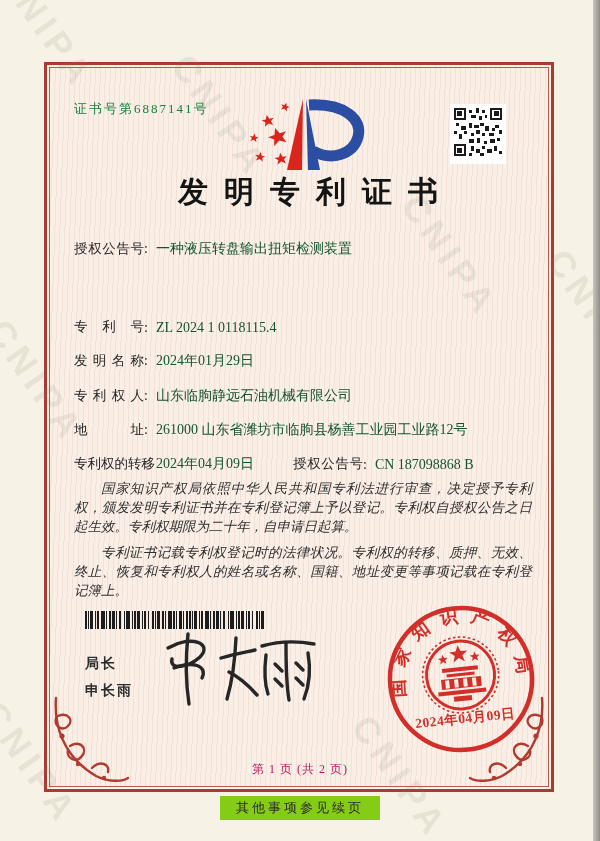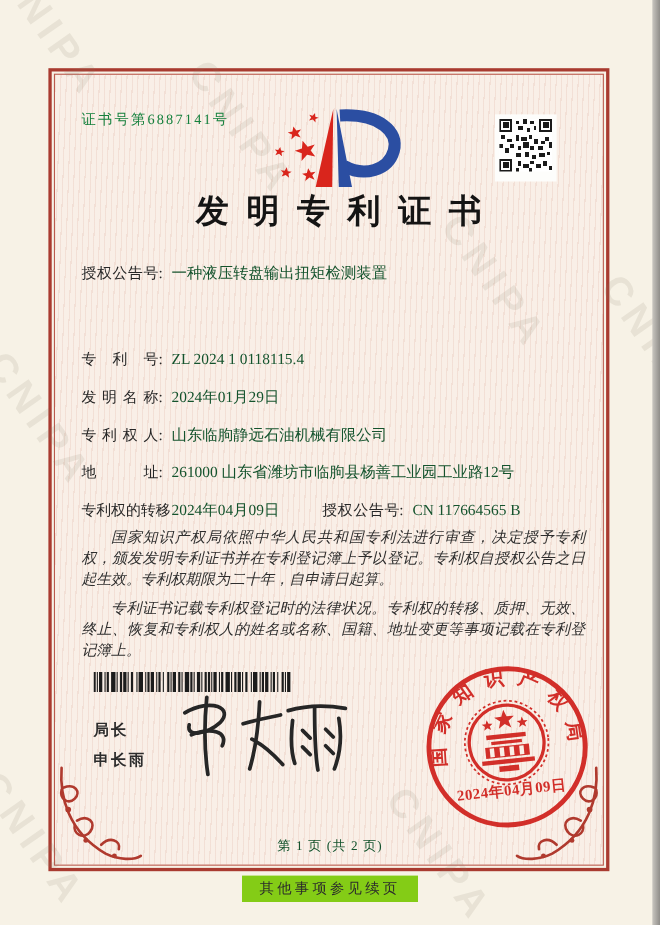--- a/index.html
+++ b/index.html
@@ -56,21 +56,21 @@
     left:85px;font-family:"Liberation Sans","DejaVu Sans",sans-serif;
     font-weight:bold;font-size:14px;letter-spacing:2px;color:#2c2c2c;
   }
   .director-title{top:655px;}
   .director-name{top:682px;}
   .signature{left:158px;top:628px;}
   .seal{
     left:381px;top:599px;transform:rotate(-6deg);opacity:0.93;
     mix-blend-mode:multiply;
   }
-  .page-num{left:0;top:761px;width:600px;text-align:center;font-size:12px;letter-spacing:1px;color:#14532d;}
+  .page-num{left:0;top:761px;width:600px;text-align:center;font-size:12px;letter-spacing:1px;color:#be185d;}
   .footer-note-wrap{left:0;top:796px;width:600px;text-align:center;}
   .footer-note{
     display:inline-block;background:#84cc16;padding:3px 16px;
     font-size:13px;letter-spacing:3px;color:#2b2b2b;
   }
   .flourish{z-index:4;}
   .scan-edge{
     position:absolute;right:0;top:0;width:7px;height:841px;z-index:6;
     background:linear-gradient(to right,#c9c6c0,#8f8d89);
   }
@@ -205,21 +205,21 @@
     </div>
     <div class="abs row" style="top:387px;">
       <span class="lbl">专利权人</span><span class="colon">:</span><span class="val">山东临朐静远石油机械有限公司</span>
     </div>
     <div class="abs row" style="top:421px;">
       <span class="lbl">地址</span><span class="colon">:</span><span class="val">261000 山东省潍坊市临朐县杨善工业园工业路12号</span>
     </div>
     <div class="abs row" style="top:455px;">
       <span class="lbl">专利权的转移</span><span class="colon">:</span><span class="val">2024年04月09日</span>
       <span class="col2">
-        <span class="lbl">授权公告号</span><span class="colon">:</span><span class="val">CN 117664565 B</span>
+        <span class="lbl">授权公告号</span><span class="colon">:</span><span class="val">CN 187098868 B</span>
       </span>
     </div>
 
     <div class="abs para" style="top:479px;">国家知识产权局依照中华人民共和国专利法进行审查，决定授予专利权，颁发发明专利证书并在专利登记簿上予以登记。专利权自授权公告之日起生效。专利权期限为二十年，自申请日起算。</div>
     <div class="abs para" style="top:543px;">专利证书记载专利权登记时的法律状况。专利权的转移、质押、无效、终止、恢复和专利权人的姓名或名称、国籍、地址变更等事项记载在专利登记簿上。</div>
 
     <svg class="abs barcode" width="180" height="18" viewBox="0 0 180 18">
       <line x1="0" y1="9" x2="180" y2="9" stroke="#1c1c1c" stroke-width="18" stroke-dasharray="2 1 1 1 3 2 1 1 2 2 4 1 1 2 2 1 3 1 1 2 2 3 1 1 4 2 1 1 2 1 3 2 1 1 2 2 1 3 2 1 1 1 3 2 2 1 1 2 4 1 2 1 1 2 3 1 1 2 2 1"></line>
     </svg>
 

